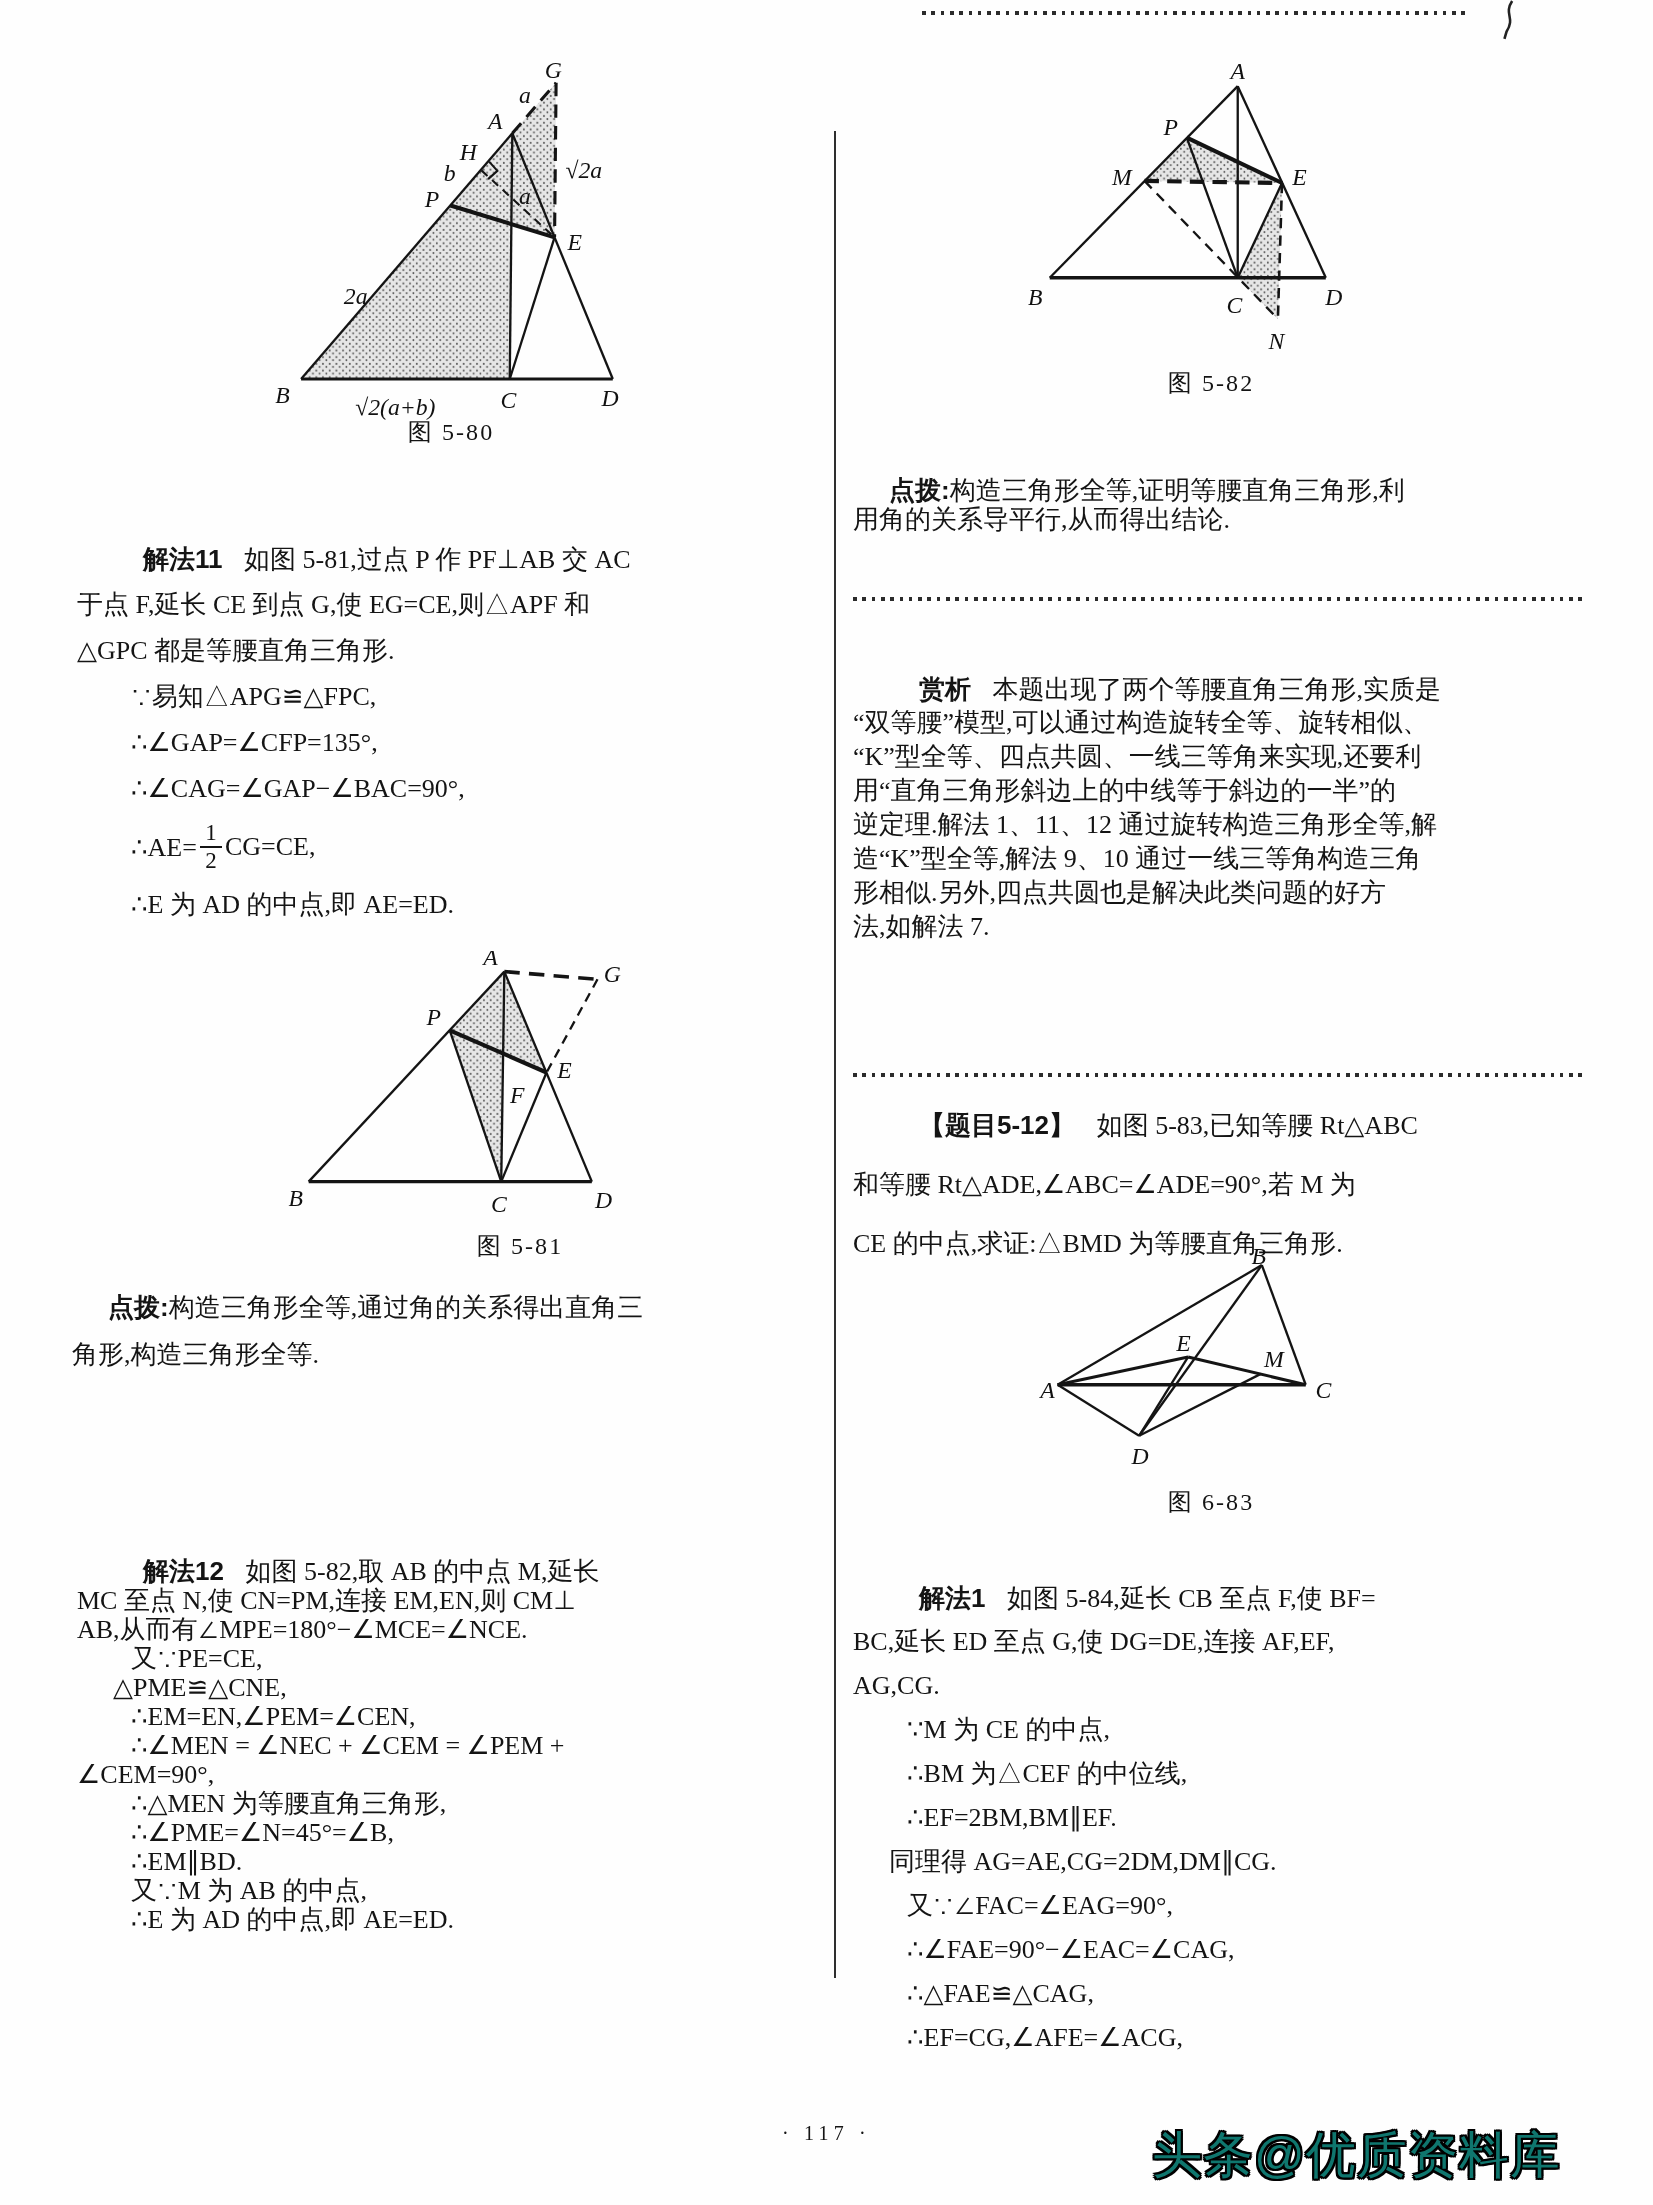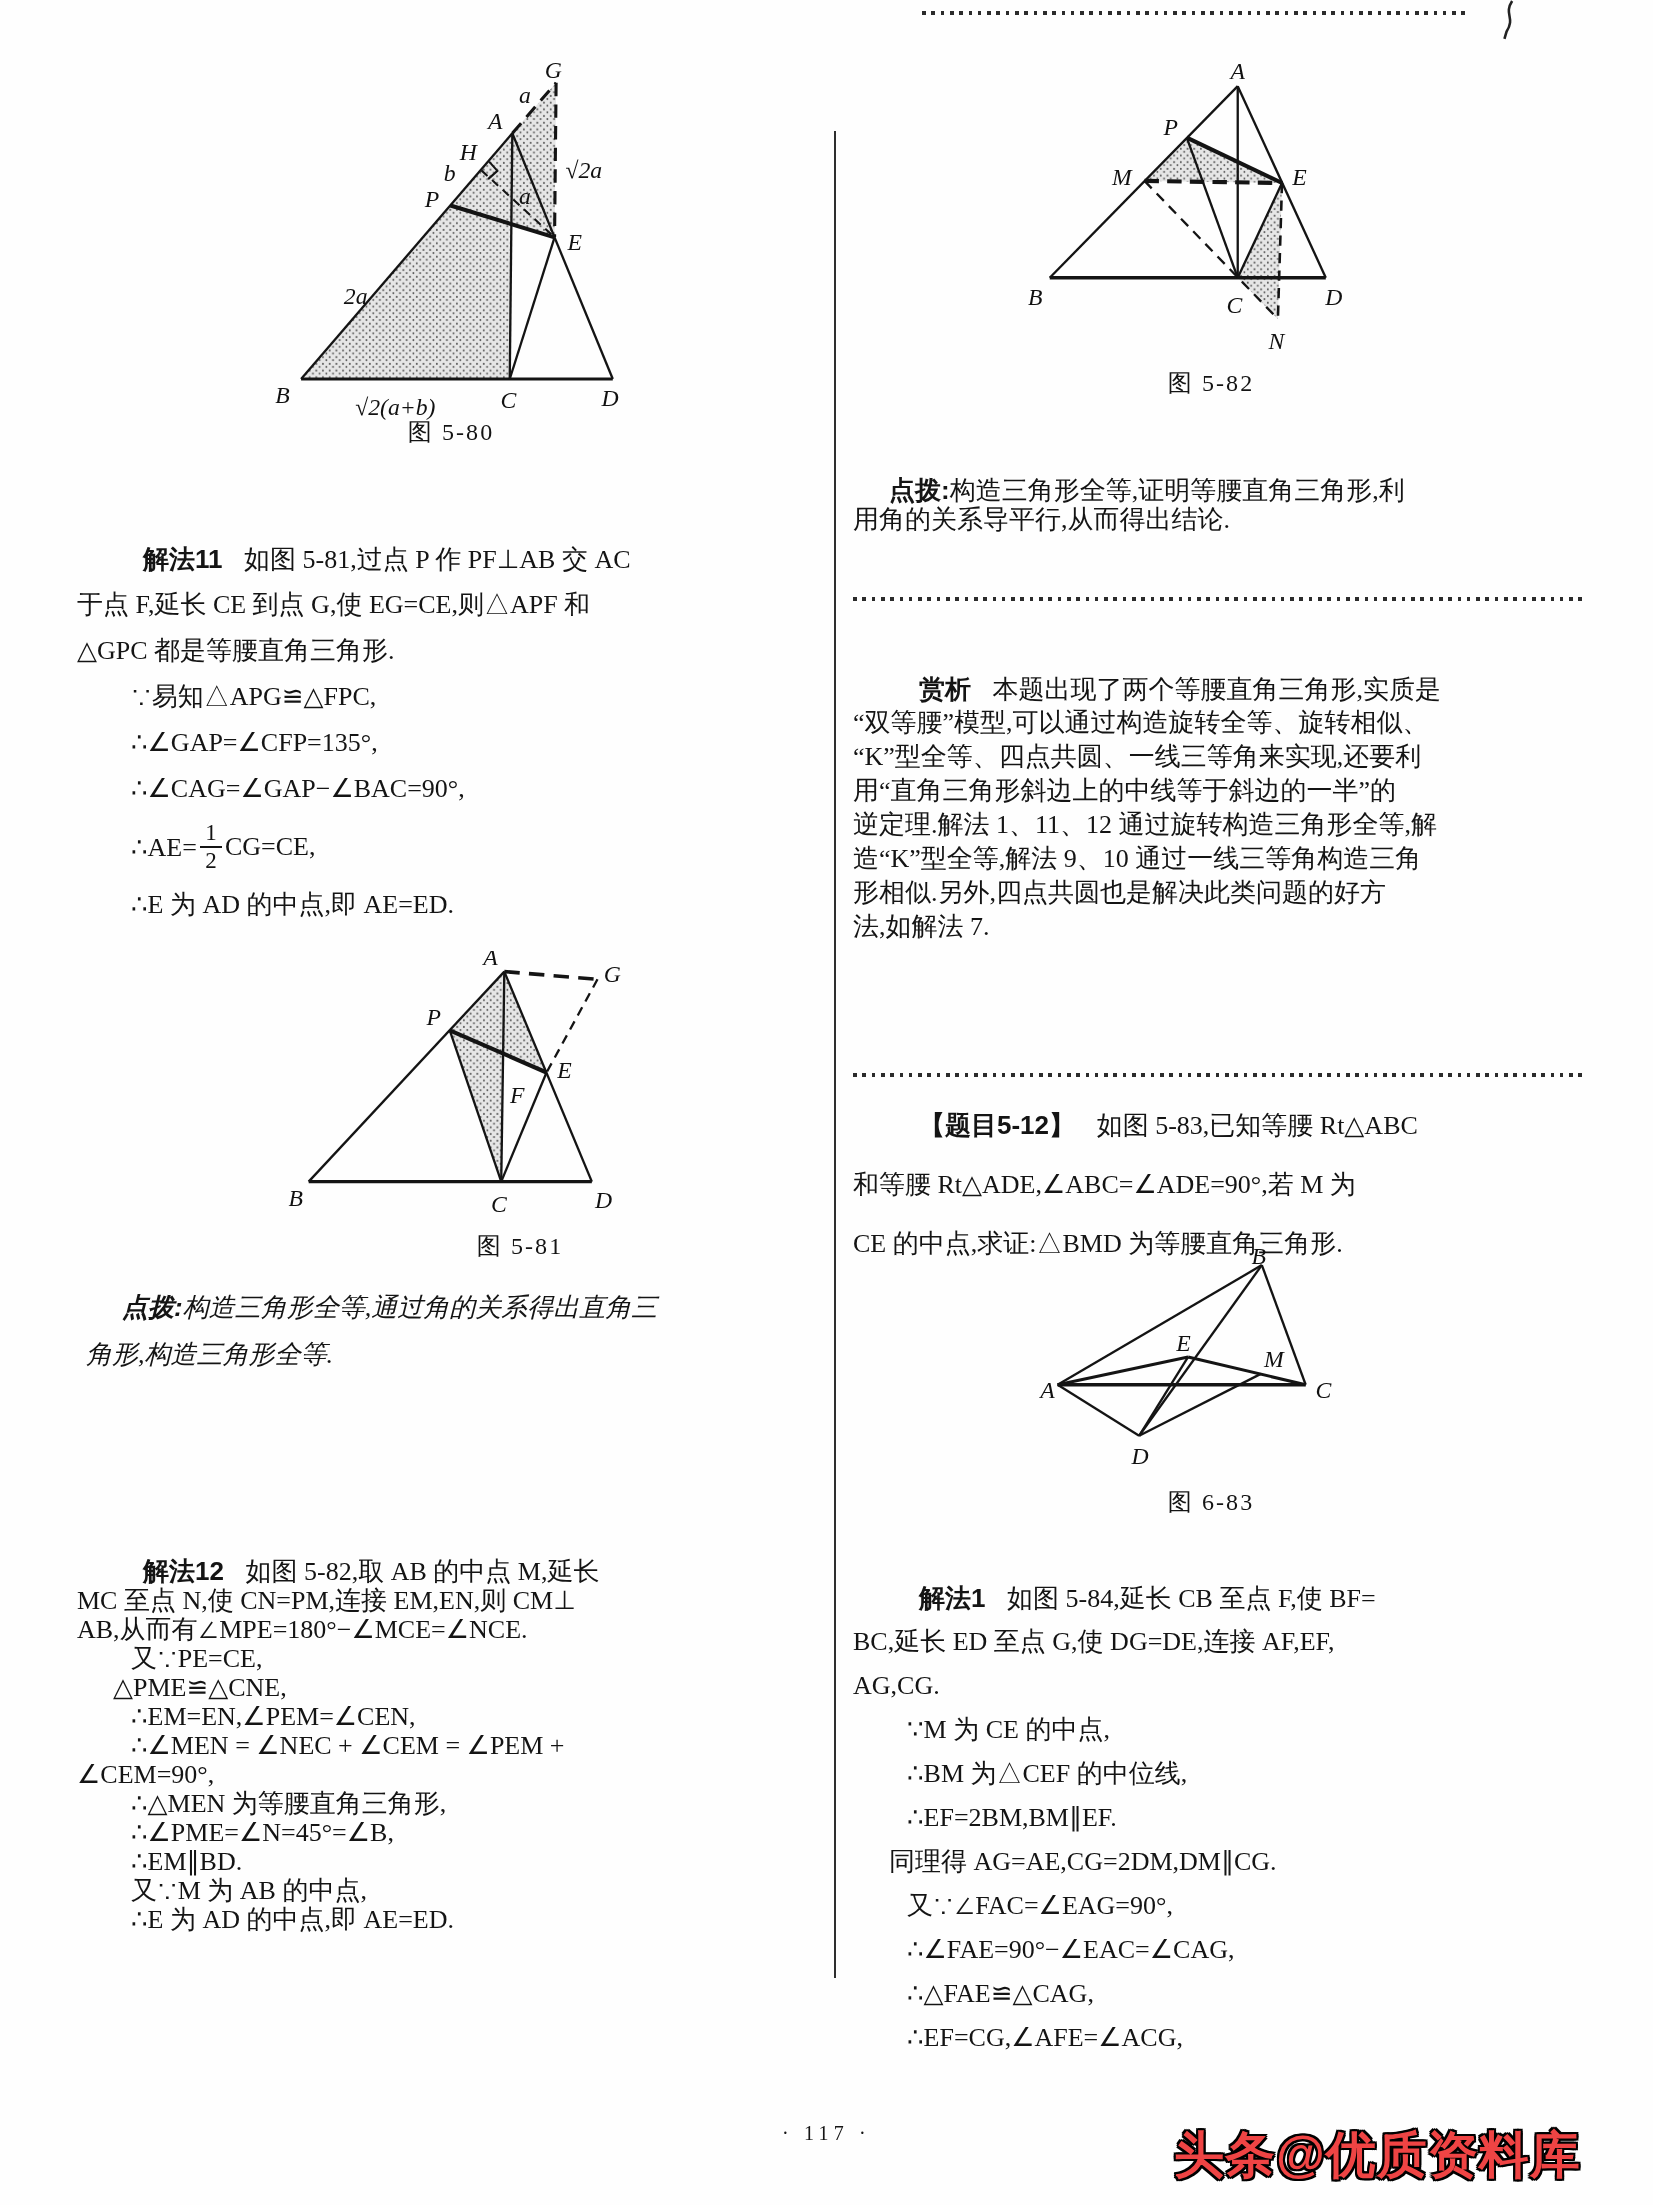--- a/index.html
+++ b/index.html
@@ -24,24 +24,24 @@
   .frac{display:inline-flex;flex-direction:column;align-items:center;margin:0 3.1px;
         font-size:23px;line-height:1.05;}
   .frac .num{border-bottom:2.1px solid #141414;padding:0 5.2px 1px 5.2px;display:block;}
   .frac .den{display:block;padding-top:1px;}
   .caption{position:absolute;width:216px;text-align:center;font-size:24px;letter-spacing:2.1px;}
   .dotsep{position:absolute;height:3.6px;
           background-image:repeating-linear-gradient(90deg,#2b2b2b 0 3.6px,transparent 3.6px 9.3px);}
   .vdivider{position:absolute;width:2.1px;background:#2e2e2e;}
   svg text{font-family:"Liberation Serif",serif;font-style:italic;font-size:46px;fill:#111;}
   .pgnum{position:absolute;text-align:center;font-size:20px;letter-spacing:5.2px;}
-  .wm{position:absolute;font-family:"Liberation Sans",sans-serif;font-weight:bold;font-size:50px;
-      color:#ef4444;letter-spacing:1px;
+  .wm{position:absolute;font-family:"Liberation Sans",sans-serif;font-weight:normal;font-size:50px;
+      color:#0f766e;letter-spacing:1px;
       text-shadow:2.1px 2.1px 0 #000,-2.1px -2.1px 0 #000,2.1px -2.1px 0 #000,-2.1px 2.1px 0 #000,
-                  0 2.1px 0 #000,0 -2.1px 0 #000,2.1px 0 0 #000,-2.1px 0 0 #000;margin-left:22px;}
+                  0 2.1px 0 #000,0 -2.1px 0 #000,2.1px 0 0 #000,-2.1px 0 0 #000;}
 </style>
 </head>
 <body>
 
 <div class="page">
 
   <div class="dotsep" style="left:922px;top:11.3px;width:546px;"></div>
   <svg class="abs" style="left:1489px;top:0px;" width="36" height="41" viewBox="0 0 70 80">
     <path d="M 45 2 C 28 28 52 34 34 62 L 30 76" fill="none" stroke="#222" stroke-width="5"></path>
   </svg>
@@ -127,21 +127,21 @@
     <text x="1172" y="1905">G</text>
     <text x="828" y="1988">P</text>
     <text x="1082" y="2092">E</text>
     <text x="990" y="2140">F</text>
     <text x="560" y="2340">B</text>
     <text x="953" y="2352">C</text>
     <text x="1155" y="2345">D</text>
   </svg>
   <div class="caption" style="left:412px;top:1230px;">图 5-81</div>
 
-  <div class="txtblock body-txt lh93" style="left:86px;top:1283px;width:721px;font-style:italic;">
+  <div class="txtblock body-txt lh93" style="left:72px;top:1283px;width:721px;">
     <div class="ln ind2"><span class="hd2">点拨:</span><span>构造三角形全等,通过角的关系得出直角三</span></div>
     <div class="ln">角形,构造三角形全等.</div>
   </div>
 
   <div class="txtblock body-txt lh57" style="left:77px;top:1557px;width:721px;">
     <div class="ln ind2"><span class="hd">解法12</span><span>如图 5-82,取 AB 的中点 M,延长</span></div>
     <div class="ln">MC 至点 N,使 CN=PM,连接 EM,EN,则 CM⊥</div>
     <div class="ln">AB,从而有∠MPE=180°−∠MCE=∠NCE.</div>
     <div class="ln ind">又∵PE=CE,</div>
     <div class="ln ind2">△PME≌△CNE,</div>

